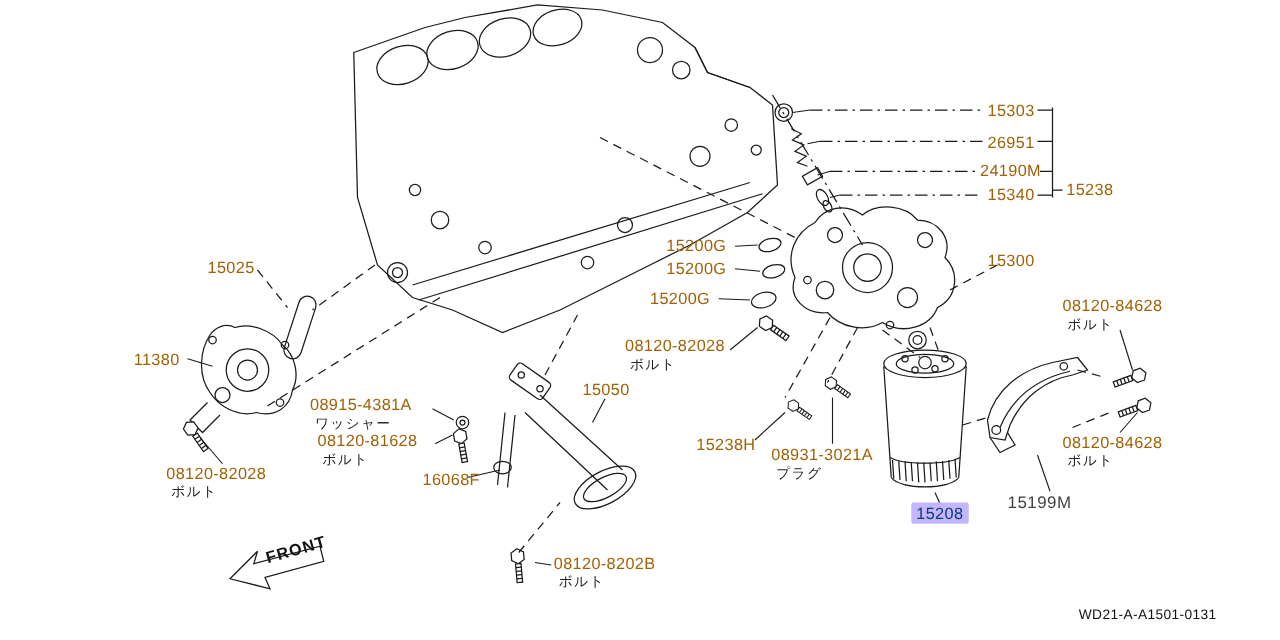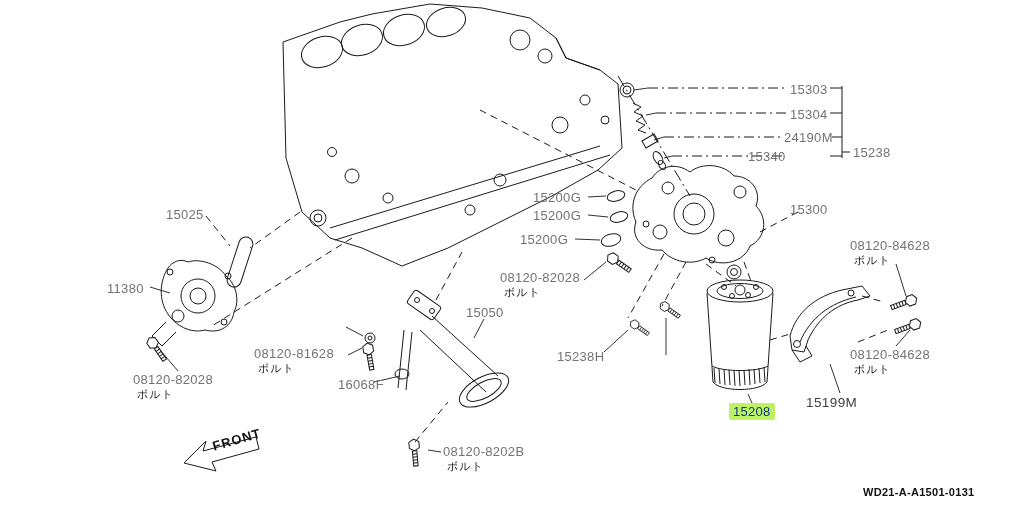--- a/index.html
+++ b/index.html
@@ -2,26 +2,26 @@
 <html><head>
 <meta charset="utf-8">
 <style>
   html,body{margin:0;padding:0;background:#e8e8e8;}
   .stage{
     position:relative;width:1024px;height:512px;background:#ffffff;
     font-family:"Liberation Sans","DejaVu Sans",sans-serif;overflow:hidden;
   }
   svg{position:absolute;left:0;top:0;}
   .lbl{position:absolute;white-space:nowrap;line-height:1.05;}
-  .pn{font-size:13px;color:#737373;letter-spacing:.3px;}
+  .pn{font-size:13px;color:#a16207;letter-spacing:.3px;}
   .pn-grey{font-size:13.5px;color:#404040;letter-spacing:.4px;}
   .cap{display:block;font-size:11px;color:#222;margin:1px 0 0 4px;letter-spacing:1px;}
   .hl{padding:1px 4px;border-radius:2px;background:#57a8e8;color:#0a3a80;}
   .front{font-size:13px;font-weight:bold;color:#111;transform:rotate(-16deg);letter-spacing:1px;}
-  .dwg{font-size:11px;font-weight:bold;color:#111;letter-spacing:.3px;}
+  .dwg{font-size:11px;font-weight:normal;color:#111;letter-spacing:.3px;}
 </style>
 </head>
 <body>
 
 <div class="stage">
 
   <svg width="1024" height="512" viewBox="0 0 1024 512">
     <defs>
       <g id="bolt" fill="#ffffff" stroke="#1b1b1b" stroke-width="1">
         <path d="M-2,-5 L4,-5 L7,0 L4,5 L-2,5 L-5,0 Z"></path>
@@ -194,20 +194,24 @@
   </svg>
 
   <div class="lbl" style="left:166px;top:206px"><span class="pn">15025</span></div>
   <div class="lbl" style="left:107px;top:280px"><span class="pn">11380</span></div>
 
   <div class="lbl" style="left:133px;top:371px">
     <span class="pn">08120-82028</span>
     <span class="cap">ボルト</span>
   </div>
 
+  <div class="lbl" style="left:248px;top:316px">
+    <span class="pn">08915-4381A</span>
+    <span class="cap">ワッシャー</span>
+  </div>
 
   <div class="lbl" style="left:254px;top:345px">
     <span class="pn">08120-81628</span>
     <span class="cap">ボルト</span>
   </div>
 
   <div class="lbl" style="left:338px;top:376px"><span class="pn">16068F</span></div>
   <div class="lbl" style="left:466px;top:304px"><span class="pn">15050</span></div>
 
   <div class="lbl" style="left:443px;top:443px">
@@ -218,31 +222,35 @@
   <div class="lbl" style="left:533px;top:189px"><span class="pn">15200G</span></div>
   <div class="lbl" style="left:533px;top:207px"><span class="pn">15200G</span></div>
   <div class="lbl" style="left:520px;top:231px"><span class="pn">15200G</span></div>
 
   <div class="lbl" style="left:500px;top:269px">
     <span class="pn">08120-82028</span>
     <span class="cap">ボルト</span>
   </div>
 
   <div class="lbl" style="left:790px;top:81px"><span class="pn">15303</span></div>
-  <div class="lbl" style="left:790px;top:106px"><span class="pn">15304</span></div>
+  <div class="lbl" style="left:790px;top:106px"><span class="pn">26951</span></div>
   <div class="lbl" style="left:784px;top:129px"><span class="pn">24190M</span></div>
-  <div class="lbl" style="left:748px;top:148px"><span class="pn">15340</span></div>
+  <div class="lbl" style="left:790px;top:148px"><span class="pn">15340</span></div>
   <div class="lbl" style="left:853px;top:144px"><span class="pn">15238</span></div>
   <div class="lbl" style="left:790px;top:201px"><span class="pn">15300</span></div>
 
   <div class="lbl" style="left:557px;top:348px"><span class="pn">15238H</span></div>
 
+  <div class="lbl" style="left:617px;top:356px">
+    <span class="pn">08931-3021A</span>
+    <span class="cap">プラグ</span>
+  </div>
 
   <div class="lbl" style="left:729px;top:403px">
-    <span class="pn hl" style="background:#bef264;color:#0a3a80;">15208</span>
+    <span class="pn hl" style="background:#c4b5fd;color:#0a3a80;">15208</span>
   </div>
 
   <div class="lbl" style="left:806px;top:394px"><span class="pn-grey">15199M</span></div>
 
   <div class="lbl" style="left:850px;top:237px">
     <span class="pn">08120-84628</span>
     <span class="cap">ボルト</span>
   </div>
 
   <div class="lbl" style="left:850px;top:346px">

